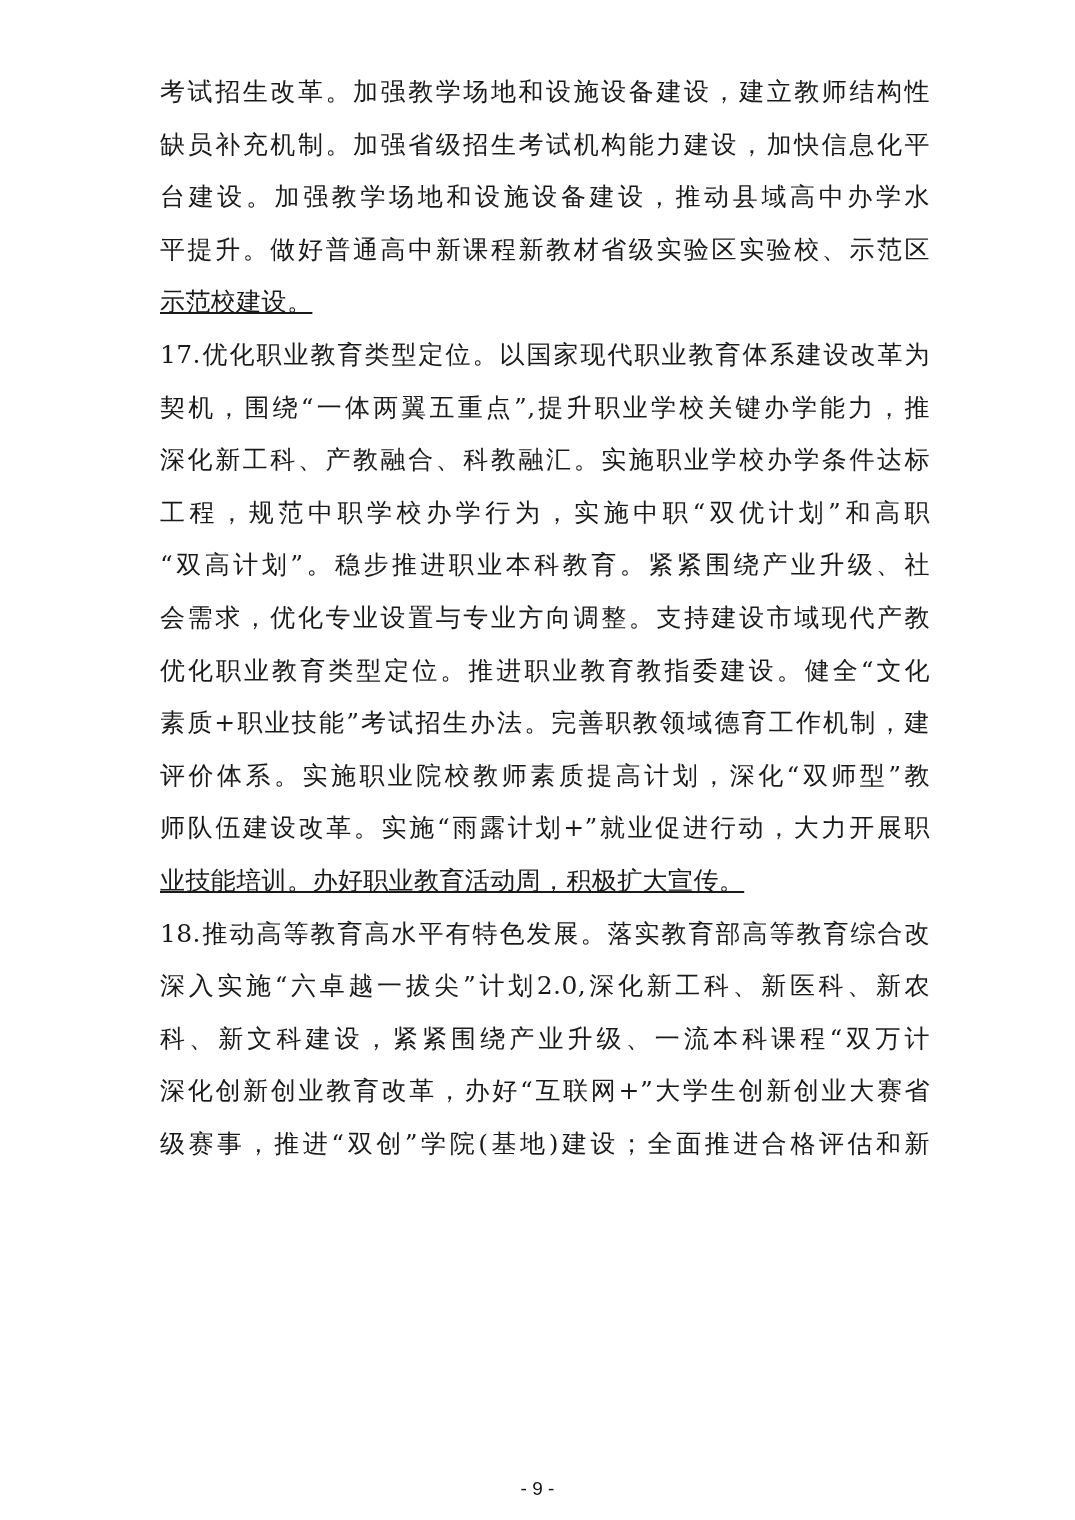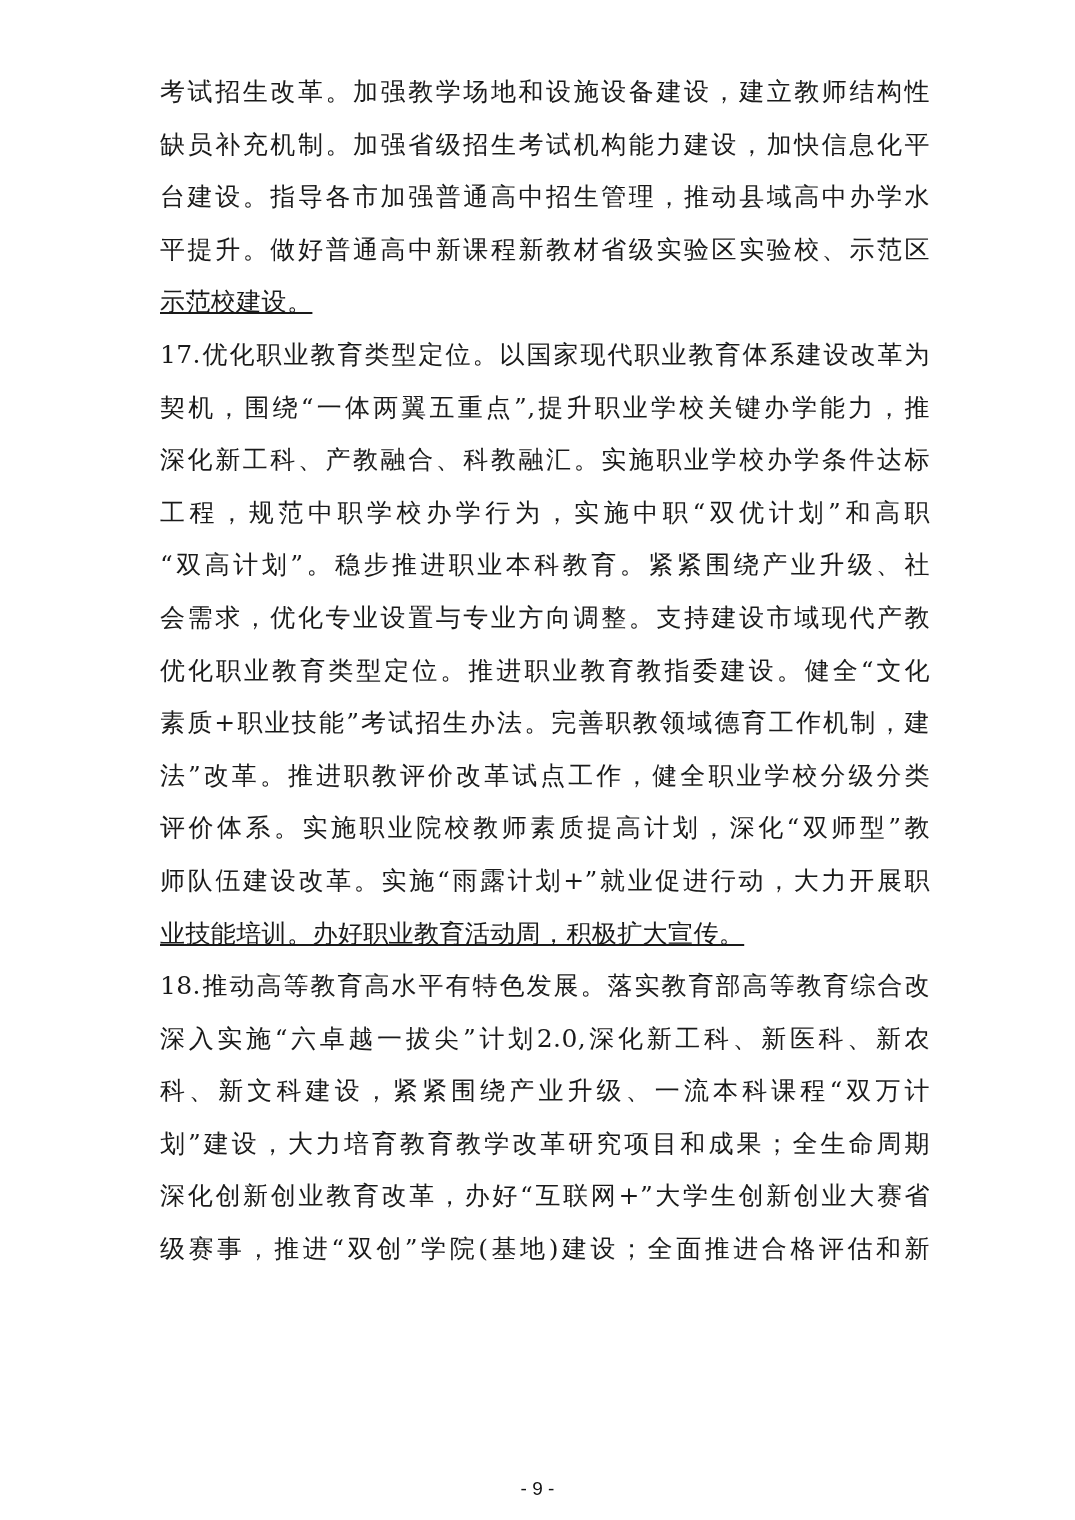--- a/index.html
+++ b/index.html
@@ -21,36 +21,34 @@
     font-family: "Liberation Sans", sans-serif; font-size: 19px; color: #111;
   }
 </style>
 </head>
 <body>
 
 <div class="page">
   <div class="body-text" id="body-text">
       <div class="line">考试招生改革。加强教学场地和设施设备建设，建立教师结构性</div>
       <div class="line">缺员补充机制。加强省级招生考试机构能力建设，加快信息化平</div>
-      <div class="line">台建设。指导各市加强普通高中招生管理，推动县域高中办学水</div>
+      <div class="line">台建设。加强教学场地和设施设备建设，推动县域高中办学水</div>
       <div class="line">平提升。做好普通高中新课程新教材省级实验区实验校、示范区</div>
       <div class="line last">示范校建设。</div>
       <div class="line">17.优化职业教育类型定位。以国家现代职业教育体系建设改革为</div>
       <div class="line">契机，围绕“一体两翼五重点”,提升职业学校关键办学能力，推</div>
       <div class="line">深化新工科、产教融合、科教融汇。实施职业学校办学条件达标</div>
       <div class="line">工程，规范中职学校办学行为，实施中职“双优计划”和高职</div>
       <div class="line">“双高计划”。稳步推进职业本科教育。紧紧围绕产业升级、社</div>
       <div class="line">会需求，优化专业设置与专业方向调整。支持建设市域现代产教</div>
       <div class="line">优化职业教育类型定位。推进职业教育教指委建设。健全“文化</div>
       <div class="line">素质+职业技能”考试招生办法。完善职教领域德育工作机制，建</div>
-      <div class="line">法”改革。推进职教评价改革试点工作，健全职业学校分级分类</div>
       <div class="line">评价体系。实施职业院校教师素质提高计划，深化“双师型”教</div>
       <div class="line">师队伍建设改革。实施“雨露计划+”就业促进行动，大力开展职</div>
       <div class="line last">业技能培训。办好职业教育活动周，积极扩大宣传。</div>
       <div class="line">18.推动高等教育高水平有特色发展。落实教育部高等教育综合改</div>
       <div class="line">深入实施“六卓越一拔尖”计划2.0,深化新工科、新医科、新农</div>
       <div class="line">科、新文科建设，紧紧围绕产业升级、一流本科课程“双万计</div>
-      <div class="line">划”建设，大力培育教育教学改革研究项目和成果；全生命周期</div>
       <div class="line">深化创新创业教育改革，办好“互联网+”大学生创新创业大赛省</div>
       <div class="line">级赛事，推进“双创”学院(基地)建设；全面推进合格评估和新</div>
     </div>
   <div class="page-number">- 9 -</div>
 </div>
 
 </body></html>

